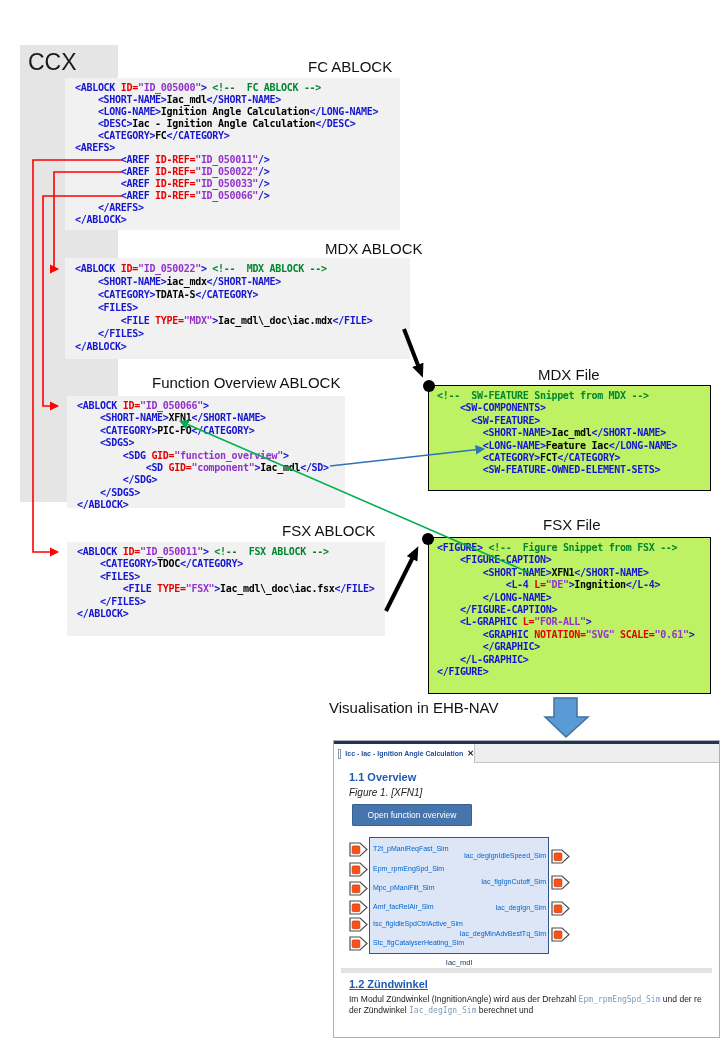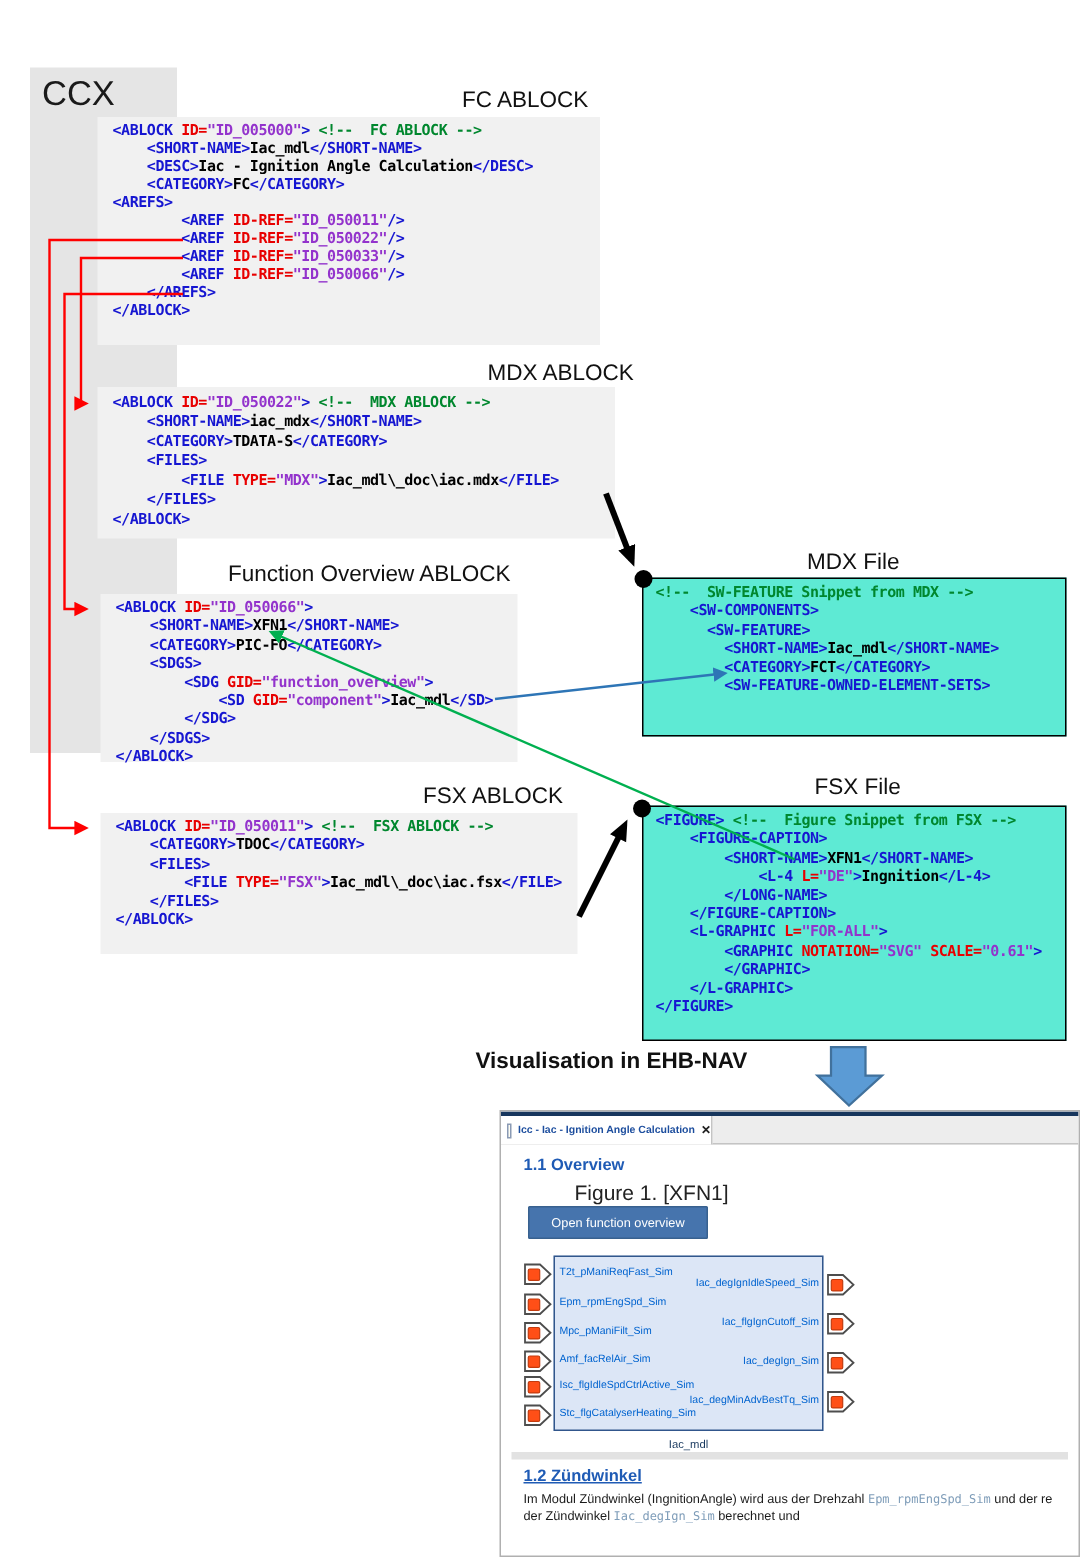--- a/index.html
+++ b/index.html
@@ -6,41 +6,41 @@
   #canvas{position:relative;width:720px;height:1040px;background:#fff;overflow:hidden;
           font-family:"Liberation Sans",sans-serif;}
   .abs{position:absolute;}
   
   #ccx-bar{left:20px;top:45px;width:98px;height:457px;background:#e5e5e5;z-index:1;}
   #ccx-label{padding:4px 0 0 8px;font-size:23px;color:#1a1a1a;}
   
   .box-title{font-size:15px;color:#111;z-index:3;white-space:nowrap;}
   
   .codebox{background:#f1f1f1;z-index:2;padding:4px 0 0 10px;box-sizing:border-box;}
-  .filebox{background:#5eead4;border:1px solid #000;z-index:2;padding:4px 0 0 8px;box-sizing:border-box;}
+  .filebox{background:#bef264;border:1px solid #000;z-index:2;padding:4px 0 0 8px;box-sizing:border-box;}
   .code{font-family:"DejaVu Sans Mono",monospace;font-weight:bold;font-size:10px;letter-spacing:-0.3px;}
   .code .cl{white-space:pre;}
   .lh12 .cl{line-height:12px;}
   .lh124 .cl{line-height:12.4px;}
   .lh13 .cl{line-height:13px;}
   .c-tag{color:var(--ctag,#1616d1);}
   .c-attr{color:var(--cattr,#e80000);}
   .c-val{color:var(--cval,#9333cc);}
   .c-com{color:var(--ccom,#00872e);}
   .c-txt{color:var(--ctxt,#000);}
   
   #nav-panel{left:333px;top:740px;width:385px;height:296px;border:1px solid #b0b0b0;background:#fff;overflow:hidden;z-index:2;}
   #nav-topline{left:0;top:0;width:385px;height:3px;background:#17365d;}
   #nav-tabstrip{left:0;top:3px;width:385px;height:19px;background:#ededed;border-bottom:1px solid #c4c4c4;box-sizing:border-box;}
   #nav-tab{left:0;top:3px;width:141px;height:19px;background:#fff;border-right:1px solid #c4c4c4;box-sizing:border-box;display:flex;align-items:center;gap:4px;padding-left:4px;}
   #nav-tab-label{font-size:7px;font-weight:bold;color:#1d4e9e;white-space:nowrap;}
   #nav-tab-close{font-size:8px;font-weight:bold;color:#222;}
   .doc-icon{display:inline-block;width:8px;height:10px;background:#fdfdf3;border:1px solid #8a9ab5;box-sizing:border-box;}
   .nav-h{font-size:11px;font-weight:bold;color:#1f5bb5;white-space:nowrap;}
-  #nav-caption{font-size:14px;color:#222;margin-left:34px;}
+  #nav-caption{font-size:10px;font-style:italic;color:#222;}
   #nav-button{left:18px;top:63px;width:120px;height:22px;background:#4674ad;border:1px solid #38618f;box-sizing:border-box;
               color:#fff;font-size:8.5px;text-align:center;line-height:20px;border-radius:1px;}
   #fo-block{left:35px;top:96px;width:180px;height:117px;background:#dce6f6;border:1.5px solid #31568c;box-sizing:border-box;}
   .sig-label{position:absolute;font-size:7px;color:#0063cf;white-space:nowrap;line-height:10px;}
   .out-label{text-align:right;width:132px;}
   .port{position:absolute;width:19px;height:15px;}
   #fo-block-label{left:35px;top:217px;width:180px;text-align:center;font-size:7.5px;color:#17375d;}
   #fig-scrollband{left:7px;top:227px;width:371px;height:5px;background:#e2e2e2;}
   #nav-para{left:15px;top:253px;width:369px;height:29px;overflow:hidden;font-size:8.5px;color:#1a1a1a;}
   .para-line{line-height:11px;white-space:nowrap;}
@@ -54,20 +54,21 @@
 <div id="canvas">
 
   <div id="ccx-bar" class="abs">
     <div id="ccx-label">CCX</div>
   </div>
 
   <div class="abs box-title" style="left:308px;top:58px;">FC ABLOCK</div>
   <div class="abs codebox code lh12" style="left:65px;top:78px;width:335px;height:152px;">
       <div class="cl"><span class="c-tag">&lt;ABLOCK</span> <span class="c-attr">ID=</span><span class="c-val">"ID_005000"</span><span class="c-tag">&gt;</span><span class="c-txt"> </span><span class="c-com">&lt;!--  FC ABLOCK --&gt;</span></div>
       <div class="cl"><span class="c-txt">    </span><span class="c-tag">&lt;SHORT-NAME</span><span class="c-tag">&gt;</span><span class="c-txt">Iac_mdl</span><span class="c-tag">&lt;/SHORT-NAME</span><span class="c-tag">&gt;</span></div>
+      <div class="cl"><span class="c-txt">    </span><span class="c-tag">&lt;LONG-NAME</span><span class="c-tag">&gt;</span><span class="c-txt">Ignition Angle Calculation</span><span class="c-tag">&lt;/LONG-NAME</span><span class="c-tag">&gt;</span></div>
       <div class="cl"><span class="c-txt">    </span><span class="c-tag">&lt;DESC</span><span class="c-tag">&gt;</span><span class="c-txt">Iac - Ignition Angle Calculation</span><span class="c-tag">&lt;/DESC</span><span class="c-tag">&gt;</span></div>
       <div class="cl"><span class="c-txt">    </span><span class="c-tag">&lt;CATEGORY</span><span class="c-tag">&gt;</span><span class="c-txt">FC</span><span class="c-tag">&lt;/CATEGORY</span><span class="c-tag">&gt;</span></div>
       <div class="cl"><span class="c-tag">&lt;AREFS</span><span class="c-tag">&gt;</span></div>
       <div class="cl"><span class="c-txt">        </span><span class="c-tag">&lt;AREF</span> <span class="c-attr">ID-REF=</span><span class="c-val">"ID_050011"</span><span class="c-tag">/&gt;</span></div>
       <div class="cl"><span class="c-txt">        </span><span class="c-tag">&lt;AREF</span> <span class="c-attr">ID-REF=</span><span class="c-val">"ID_050022"</span><span class="c-tag">/&gt;</span></div>
       <div class="cl"><span class="c-txt">        </span><span class="c-tag">&lt;AREF</span> <span class="c-attr">ID-REF=</span><span class="c-val">"ID_050033"</span><span class="c-tag">/&gt;</span></div>
       <div class="cl"><span class="c-txt">        </span><span class="c-tag">&lt;AREF</span> <span class="c-attr">ID-REF=</span><span class="c-val">"ID_050066"</span><span class="c-tag">/&gt;</span></div>
       <div class="cl"><span class="c-txt">    </span><span class="c-tag">&lt;/AREFS</span><span class="c-tag">&gt;</span></div>
       <div class="cl"><span class="c-tag">&lt;/ABLOCK</span><span class="c-tag">&gt;</span></div>
     </div>
@@ -105,20 +106,21 @@
       <div class="cl"><span class="c-txt">    </span><span class="c-tag">&lt;/FILES</span><span class="c-tag">&gt;</span></div>
       <div class="cl"><span class="c-tag">&lt;/ABLOCK</span><span class="c-tag">&gt;</span></div>
     </div>
 
   <div class="abs box-title" style="left:538px;top:366px;">MDX File</div>
   <div class="abs filebox code lh124" style="left:428px;top:385px;width:283px;height:106px;">
       <div class="cl"><span class="c-com">&lt;!--  SW-FEATURE Snippet from MDX --&gt;</span></div>
       <div class="cl"><span class="c-txt">    </span><span class="c-tag">&lt;SW-COMPONENTS</span><span class="c-tag">&gt;</span></div>
       <div class="cl"><span class="c-txt">      </span><span class="c-tag">&lt;SW-FEATURE</span><span class="c-tag">&gt;</span></div>
       <div class="cl"><span class="c-txt">        </span><span class="c-tag">&lt;SHORT-NAME</span><span class="c-tag">&gt;</span><span class="c-txt">Iac_mdl</span><span class="c-tag">&lt;/SHORT-NAME</span><span class="c-tag">&gt;</span></div>
+      <div class="cl"><span class="c-txt">        </span><span class="c-tag">&lt;LONG-NAME</span><span class="c-tag">&gt;</span><span class="c-txt">Feature Iac</span><span class="c-tag">&lt;/LONG-NAME</span><span class="c-tag">&gt;</span></div>
       <div class="cl"><span class="c-txt">        </span><span class="c-tag">&lt;CATEGORY</span><span class="c-tag">&gt;</span><span class="c-txt">FCT</span><span class="c-tag">&lt;/CATEGORY</span><span class="c-tag">&gt;</span></div>
       <div class="cl"><span class="c-txt">        </span><span class="c-tag">&lt;SW-FEATURE-OWNED-ELEMENT-SETS</span><span class="c-tag">&gt;</span></div>
     </div>
 
   <div class="abs box-title" style="left:543px;top:516px;">FSX File</div>
   <div class="abs filebox code lh124" style="left:428px;top:537px;width:283px;height:157px;">
       <div class="cl"><span class="c-tag">&lt;FIGURE</span><span class="c-tag">&gt;</span><span class="c-txt"> </span><span class="c-com">&lt;!--  Figure Snippet from FSX --&gt;</span></div>
       <div class="cl"><span class="c-txt">    </span><span class="c-tag">&lt;FIGURE-CAPTION</span><span class="c-tag">&gt;</span></div>
       <div class="cl"><span class="c-txt">        </span><span class="c-tag">&lt;SHORT-NAME</span><span class="c-tag">&gt;</span><span class="c-txt">XFN1</span><span class="c-tag">&lt;/SHORT-NAME</span><span class="c-tag">&gt;</span></div>
       <div class="cl"><span class="c-txt">            </span><span class="c-tag">&lt;L-4</span> <span class="c-attr">L=</span><span class="c-val">"DE"</span><span class="c-tag">&gt;</span><span class="c-txt">Ingnition</span><span class="c-tag">&lt;/L-4</span><span class="c-tag">&gt;</span></div>
@@ -129,21 +131,21 @@
       <div class="cl"><span class="c-txt">        </span><span class="c-tag">&lt;/GRAPHIC</span><span class="c-tag">&gt;</span></div>
       <div class="cl"><span class="c-txt">    </span><span class="c-tag">&lt;/L-GRAPHIC</span><span class="c-tag">&gt;</span></div>
       <div class="cl"><span class="c-tag">&lt;/FIGURE</span><span class="c-tag">&gt;</span></div>
     </div>
 
   <div class="abs" style="left:0;top:790px;width:330px;height:130px;">
 
     <div id="legend-arrows"></div>
   </div>
 
-  <div class="abs box-title" style="left:317px;top:699px;font-weight:bold;">Visualisation in EHB-NAV</div>
+  <div class="abs box-title" style="left:329px;top:699px;">Visualisation in EHB-NAV</div>
 
   <div id="nav-panel" class="abs">
     <div id="nav-topline" class="abs"></div>
     <div id="nav-tabstrip" class="abs"></div>
     <div id="nav-tab" class="abs">
       <span class="doc-icon"></span>
       <span id="nav-tab-label">Icc - Iac - Ignition Angle Calculation</span>
       <span id="nav-tab-close">✕</span>
     </div>
     <div class="abs nav-h" style="left:15px;top:30px;">1.1 Overview</div>

